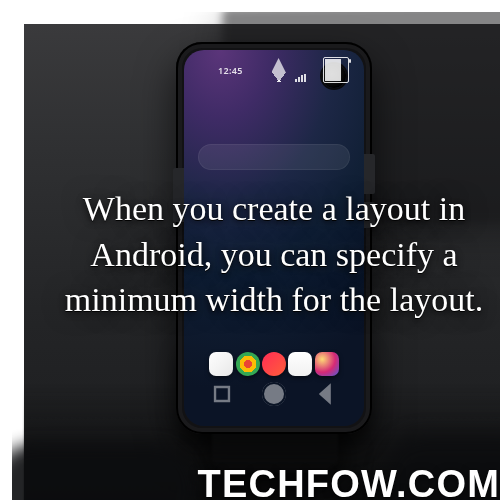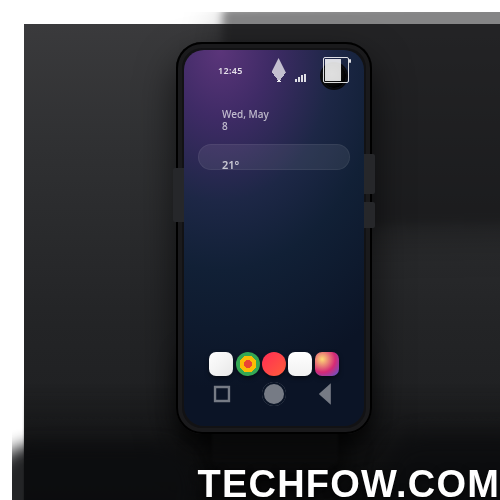--- a/index.html
+++ b/index.html
@@ -184,38 +184,35 @@
     <span class="btn-right2"></span>
     <div class="screen">
       <span class="camera"></span>
       <div class="statusbar">
         <span>12:45</span>
         <span class="right-ics">
           <span class="ic ic-wifi"></span>
           <span class="ic ic-sig"></span>
           <span class="ic ic-batt"></span>
         </span>
-      </div>
-      <div class="widget">
-        <div class="date">Wed, May 8</div>
-        <div class="temp">21°</div>
       </div>
       <div class="gsearch" aria-label=""></div>
       <div class="dock">
         <span class="app a1" title="Phone"></span>
         <span class="app a2" title="Chrome"></span>
         <span class="app a3" title="YouTube Music"></span>
         <span class="app a4" title="Messages"></span>
         <span class="app a5" title="Instagram"></span>
       </div>
       <div class="navbar">
         <span class="nav-recent"></span>
         <span class="nav-home"></span>
         <span class="nav-back"></span>
       </div>
     </div>
   </div>
 
   <div class="fgblob1"></div>
   <div class="fgblob2"></div>
 
+  <div class="caption">When you create a layout in Android, you can specify a minimum width for the layout.</div>
   <div class="watermark">TECHFOW.COM</div>
 </div>
 
 </body></html>

